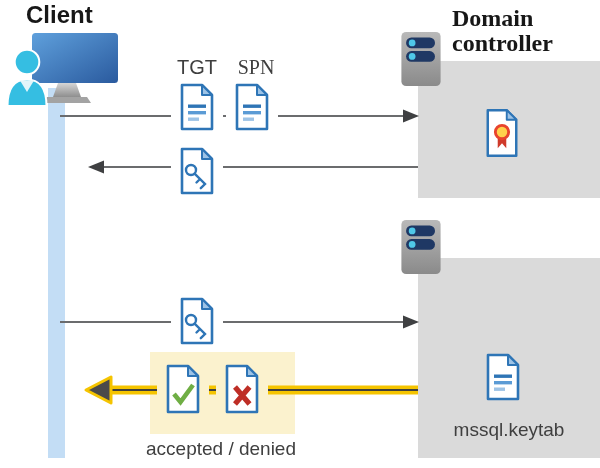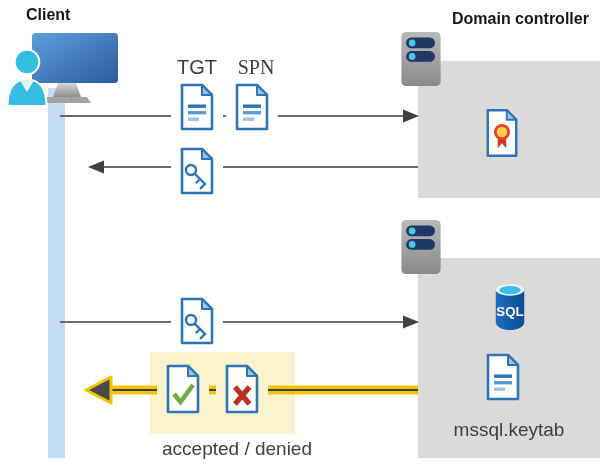--- a/index.html
+++ b/index.html
@@ -16,30 +16,30 @@
   .timeline{left:48px;top:88px;width:17px;height:370px;background:#c3ddf5;}
   
   .highlight{left:150px;top:352px;width:145px;height:82px;background:#fbf2ce;}
   
   .arrow-layer{left:0;top:0;width:600px;height:468px;pointer-events:none;}
   
   .doc-wrap{background:#ffffff;padding:1px 6px;line-height:0;}
   .doc-wrap.on-yellow{background:#fbf2ce;}
   .icon-wrap{line-height:0;}
   
-  .h-bold{font-weight:bold;font-size:16px;color:#171717;line-height:25px;}
+  .h-bold{font-weight:bold;font-size:24px;color:#171717;line-height:25px;}
   .lbl{font-size:17px;color:#3f3f3f;}
   .sm-lbl{font-size:20px;color:#3f3f3f;text-align:center;}
   .client-title{left:26px;top:2px;}
-  .dc-title{left:452px;top:6px;width:140px;}
+  .dc-title{left:452px;top:6px;width:140px;font-family:Liberation Serif, serif;}
   .linux-title{left:454px;top:223px;width:146px;white-space:nowrap;}
   .tgt-lbl{left:169px;top:56px;width:56px;}
   .spn-lbl{left:228px;top:56px;width:56px;font-family:Liberation Serif, serif;}
   .keytab-lbl{left:418px;top:419px;width:182px;text-align:center;font-size:19px;}
-  .result-lbl{left:146px;top:438px;white-space:nowrap;font-size:19px;margin-left:16px;}
+  .result-lbl{left:146px;top:438px;white-space:nowrap;font-size:19px;}
 </style>
 </head>
 <body>
 
 <div id="canvas">
 
   <svg width="0" height="0" style="position:absolute">
     <defs>
       <linearGradient id="monGrad" x1="0" y1="0" x2="1" y2="1">
         <stop offset="0" stop-color="#5fa0dc"></stop>
@@ -165,28 +165,20 @@
 
   <div class="abs icon-wrap" style="left:483px;top:106px;">
     <svg width="38" height="54" viewBox="0 0 40 52">
       <path d="M5 2 H25 L35 12 V50 H5 Z" fill="#ffffff" stroke="#2e75b6" stroke-width="2.6" stroke-linejoin="round"></path>
       <path d="M25 2 V12 H35 Z" fill="#9dc3e6" stroke="#2e75b6" stroke-width="2" stroke-linejoin="round"></path>
       <path d="M15.5 28 L15.5 42 L20 36.8 L24.5 42 L24.5 28 Z" fill="#cf3a2a"></path>
       <circle cx="20" cy="25" r="7" fill="#ffd24c" stroke="#e8442d" stroke-width="3"></circle>
     </svg>
   </div>
 
-  <div class="abs icon-wrap" style="left:490px;top:280px;">
-    <svg width="40" height="53" viewBox="0 0 40 54">
-      <path d="M5.5 10 v33 c0 4.4 6.5 8 14.5 8 s14.5 -3.6 14.5 -8 v-33 z" fill="url(#sqlGrad)"></path>
-      <ellipse cx="20" cy="10" rx="14.5" ry="6" fill="#e5f6fc"></ellipse>
-      <ellipse cx="20" cy="10.3" rx="10.8" ry="4.2" fill="#3fbde8"></ellipse>
-      <text x="20" y="37" text-anchor="middle" font-family="Liberation Sans, sans-serif" font-size="13.5" font-weight="bold" fill="#ffffff">SQL</text>
-    </svg>
-  </div>
 
   <div class="abs icon-wrap" style="left:483px;top:352px;">
     <svg width="40" height="50" viewBox="0 0 40 48">
       <use href="#docBase"></use>
         <use href="#docLines"></use>
     </svg>
   </div>
 
   <div class="abs doc-wrap on-yellow" style="left:157px;top:363px;">
     <svg width="40" height="50" viewBox="0 0 40 50">

